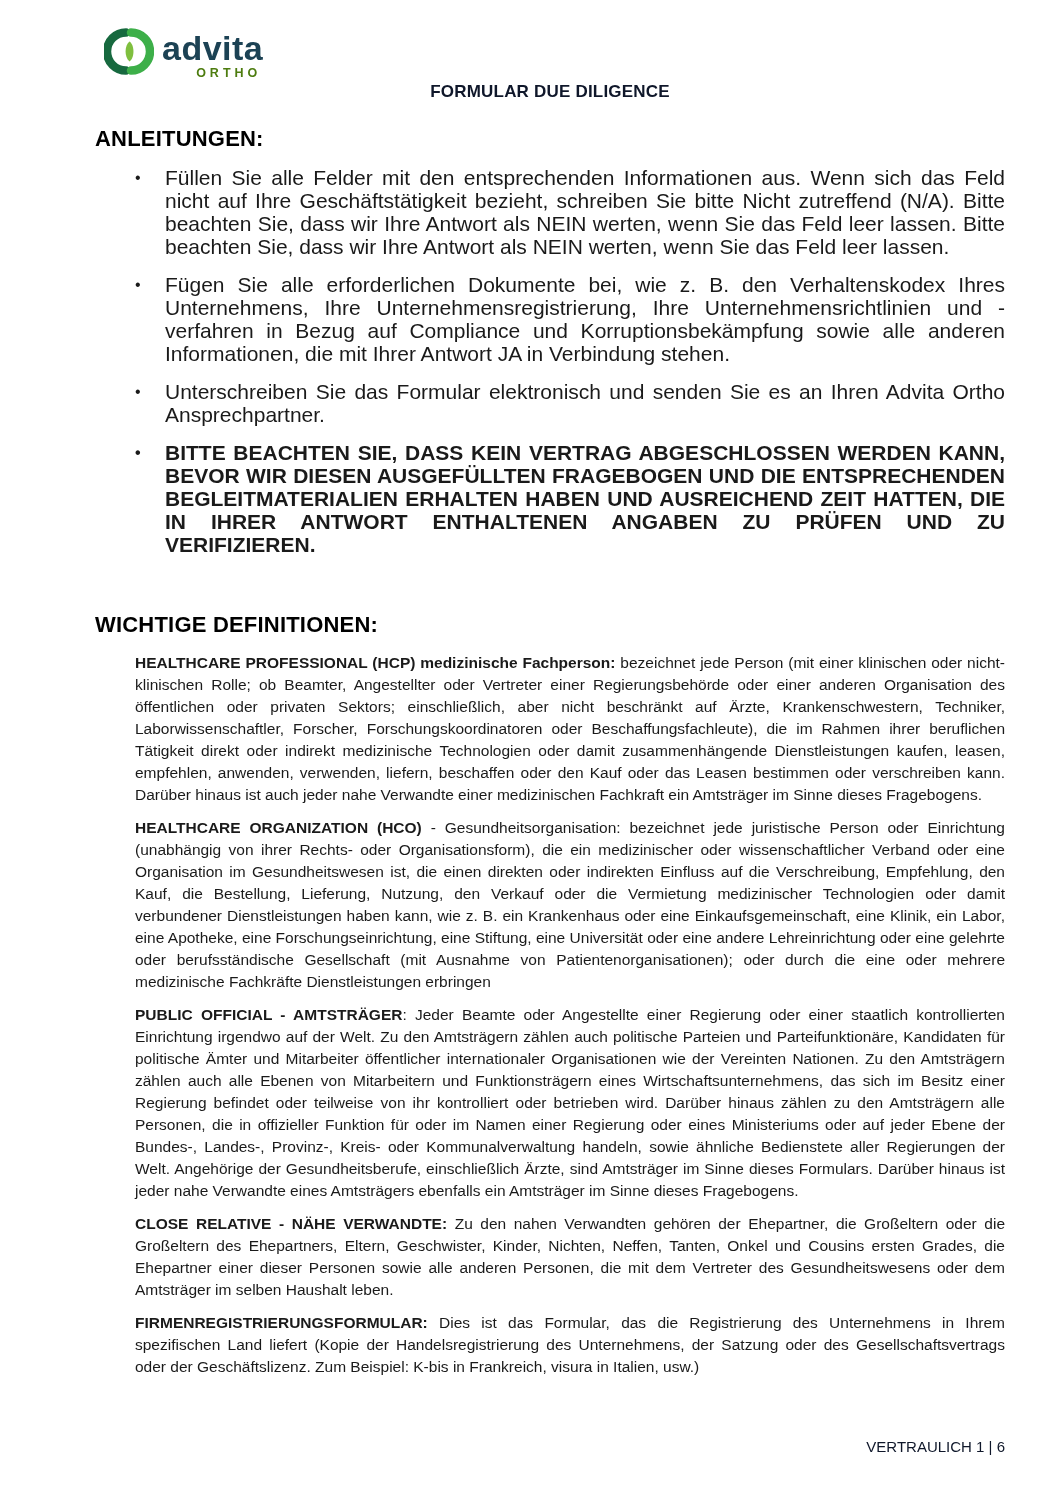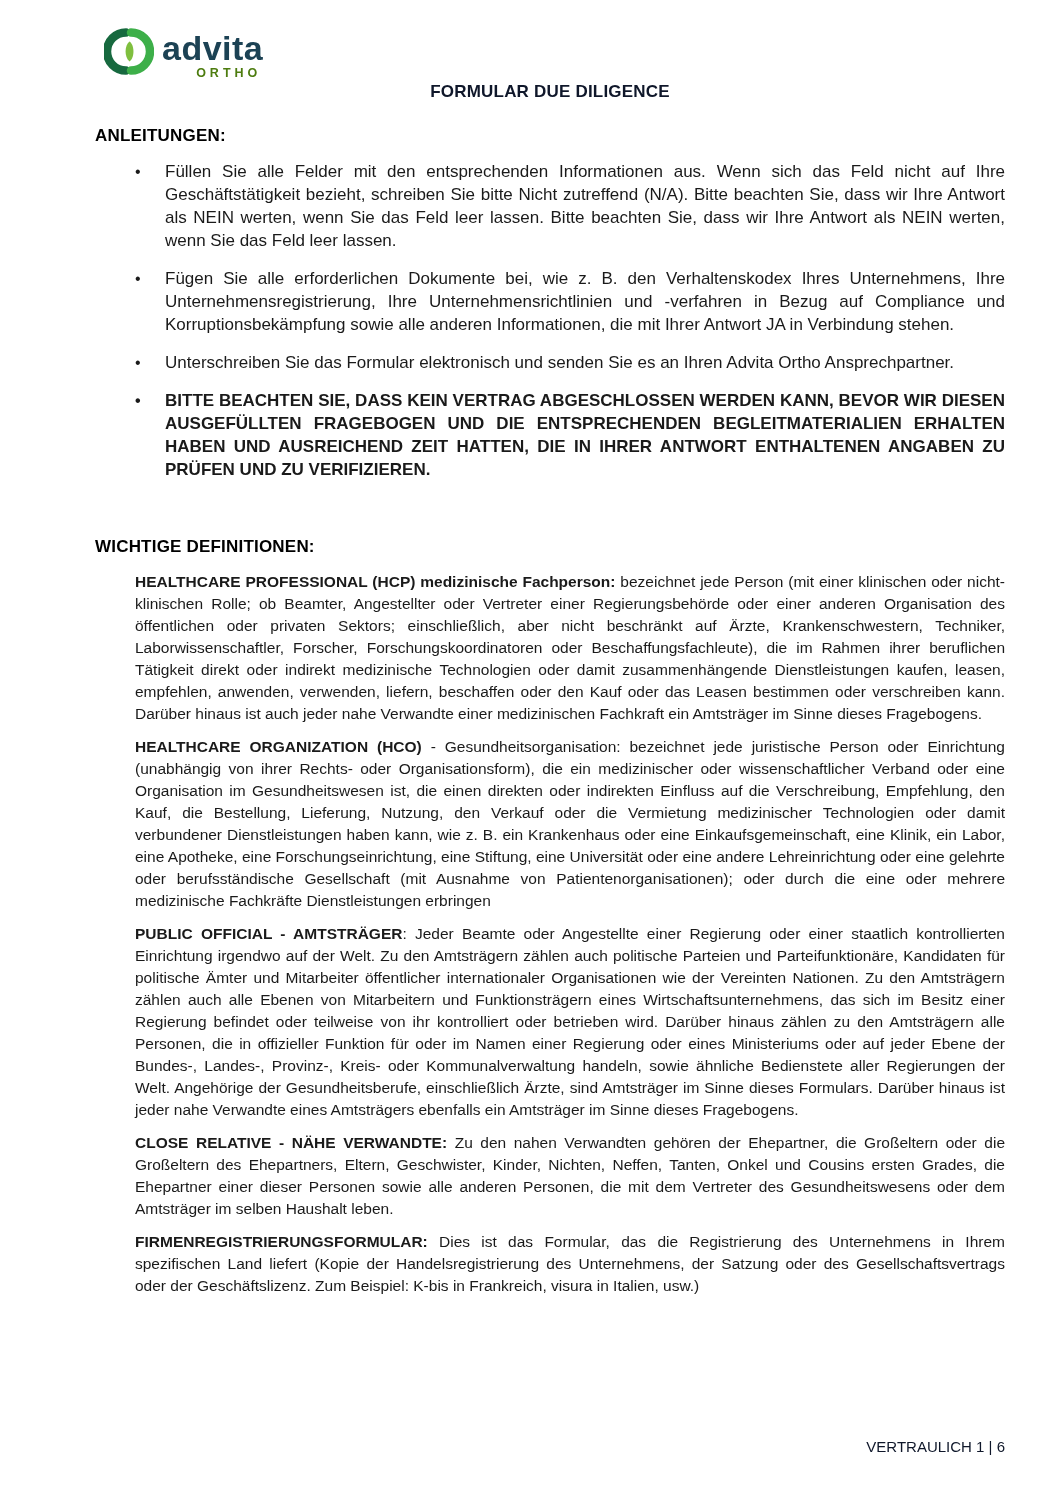--- a/index.html
+++ b/index.html
@@ -28,30 +28,30 @@
     font-size: 12.5px; font-weight: 700; letter-spacing: 4px;
     color: #4d7c0f; line-height: 1;
   }
 
   
   .doc-title {
     text-align: center; font-size: 17px; font-weight: 700;
     letter-spacing: 0.2px; margin-top: 0; color: #0f172a;
   }
   .section-heading {
-    font-size: 17px; font-weight: 700; color: #000; letter-spacing: 0.2px;
+    font-size: 22px; font-weight: 700; color: #000; letter-spacing: 0.2px;
   }
   .heading-instructions { margin-top: 24px; }
   .heading-definitions { margin-top: 56px; }
 
   
   ul.bullets { list-style: none; margin: 14px 0 0; padding: 0 0 0 70px; }
   ul.bullets li {
     position: relative; margin-bottom: 15px;
-    font-size: 17px; line-height: 23px; text-align: justify;
+    font-size: 21px; line-height: 23px; text-align: justify;
   }
   ul.bullets li::before {
     content: "\2022";
     position: absolute; left: -30px; top: 0;
     font-size: 16px; line-height: 23px; color: #1a1a1a;
   }
   ul.bullets li.strong { font-weight: 700; }
 
   
   .definitions { margin: 14px 0 0 40px; }

